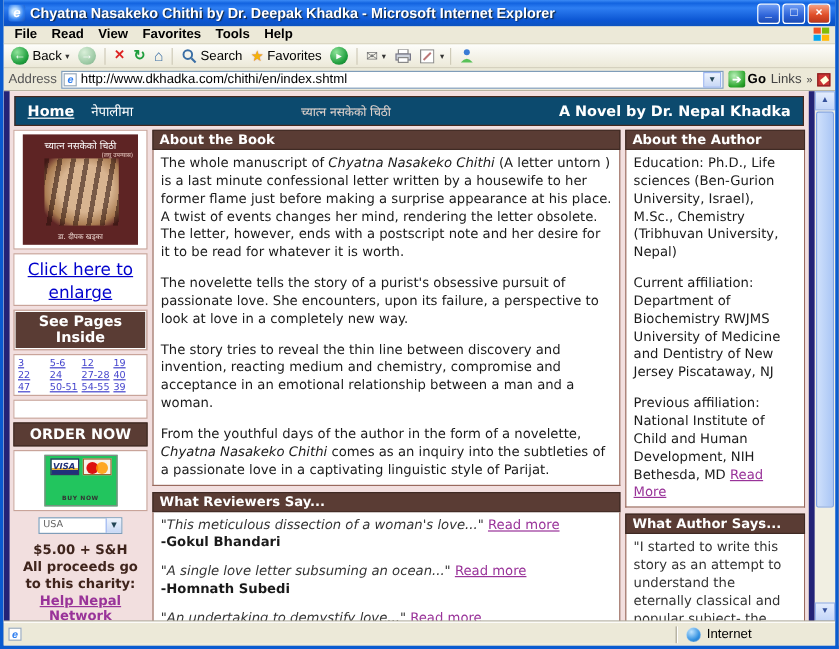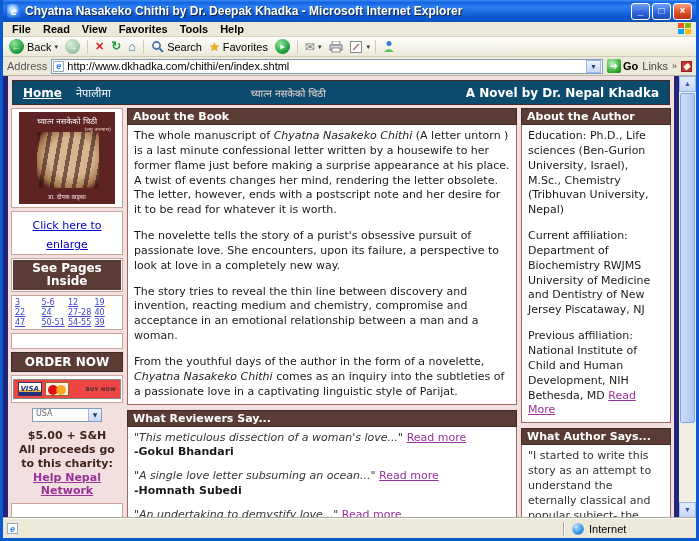--- a/index.html
+++ b/index.html
@@ -111,30 +111,30 @@
   .cover{width:96px; height:92px; background:#5e2424; position:relative; color:#fff; overflow:hidden;}
   .cover .ct{font-size:8px; text-align:center; padding-top:3px;}
   .cover .cs{font-size:5px; text-align:right; padding-right:4px; color:#e8c9c0;}
   .cover .face{position:absolute; left:18px; top:20px; width:62px; height:56px;
     background:
       repeating-linear-gradient(100deg, rgba(40,15,10,.55) 0 4px, rgba(0,0,0,0) 4px 11px),
       radial-gradient(ellipse at 55% 45%, #d8b490 0 45%, #a97c52 70%, #5e2424 85%);
   }
   .cover .ca{position:absolute; bottom:3px; width:100%; text-align:center; font-size:6px; color:#f0ddd6;}
   .enlarge{background:#fff; border:1px solid #c9a49a; text-align:center; padding:2px 4px;}
-  .enlarge a{color:#0000cc; text-decoration:underline; font-size:11px; cursor:pointer;}
+  .enlarge a{color:#0000cc; text-decoration:underline; font-size:14px; cursor:pointer;}
   .seepages{background:#5a3c34; border:1px solid #fff; outline:1px solid #c9a49a; margin:1px;
     color:#fff; font-weight:bold; font-size:12px; text-align:center; line-height:1.1; padding:2px 0;}
   .plinks{background:#fff; border:1px solid #c9a49a; padding:2px 3px; display:grid;
     grid-template-columns:1fr 1fr 1fr 1fr; row-gap:1px; column-gap:2px;}
   .plinks a{font-size:8px; color:#4444cc; text-decoration:underline; cursor:pointer; text-align:left;}
   .emptybox{background:#fff; border:1px solid #c9a49a; height:16px;}
   .orderhead{background:#5a3c34; border:1px solid #3f2a24; color:#fff; font-weight:bold; font-size:12px; text-align:center; padding:2px 0;}
   .buybox{background:#fff; border:1px solid #c9a49a; padding:3px 0; display:flex; justify-content:center;}
-  .buybtn{border:1px solid #888; background:#ef4444; padding:2px 4px; display:flex; flex-direction:row; align-items:center; gap:17px; cursor:pointer;}
+  .buybtn{border:1px solid #888; background:#22c55e; padding:2px 4px; display:flex; flex-direction:column; align-items:center; gap:17px; cursor:pointer;}
   .cards{display:flex; gap:3px; align-items:center;}
   .visa{width:24px;height:14px;border:1px solid #336; background:linear-gradient(180deg,#fff 0 60%, #e8b23a 60% 75%, #20317a 75% 100%);
     color:#20317a; font-size:7px; font-weight:bold; font-style:italic; text-align:center; line-height:13px;}
   .mc{width:24px;height:14px;border:1px solid #963; background:#f7f3ea; position:relative;}
   .mc i{position:absolute; top:2px; width:10px; height:10px; border-radius:50%;}
   .mc i.r{left:2px; background:#d11;}
   .mc i.o{left:10px; background:#f90; opacity:.85;}
   .buylabel{font-size:5px; font-weight:bold; color:#333; letter-spacing:.5px;}
   .selbox{display:flex; justify-content:center; padding:2px 0;}
   .sel{width:70px; height:14px; background:#fff; border:1px solid #7f9db9; display:flex; align-items:flex-start; font-size:8px; color:#666; padding-left:3px;}

